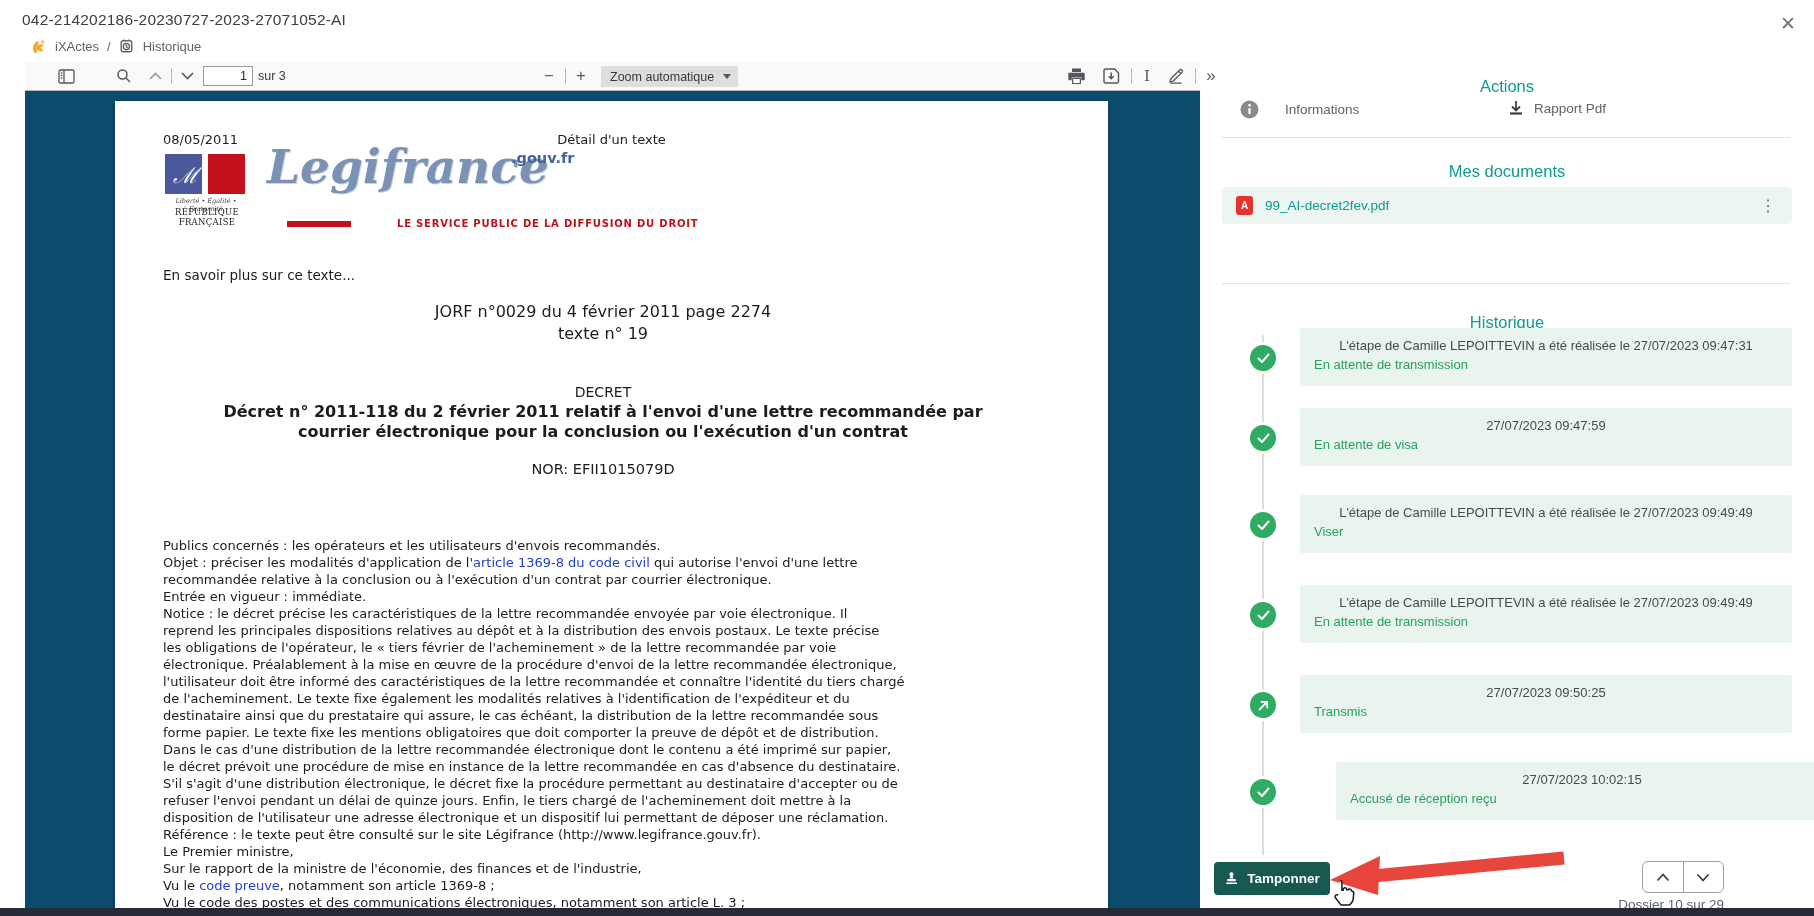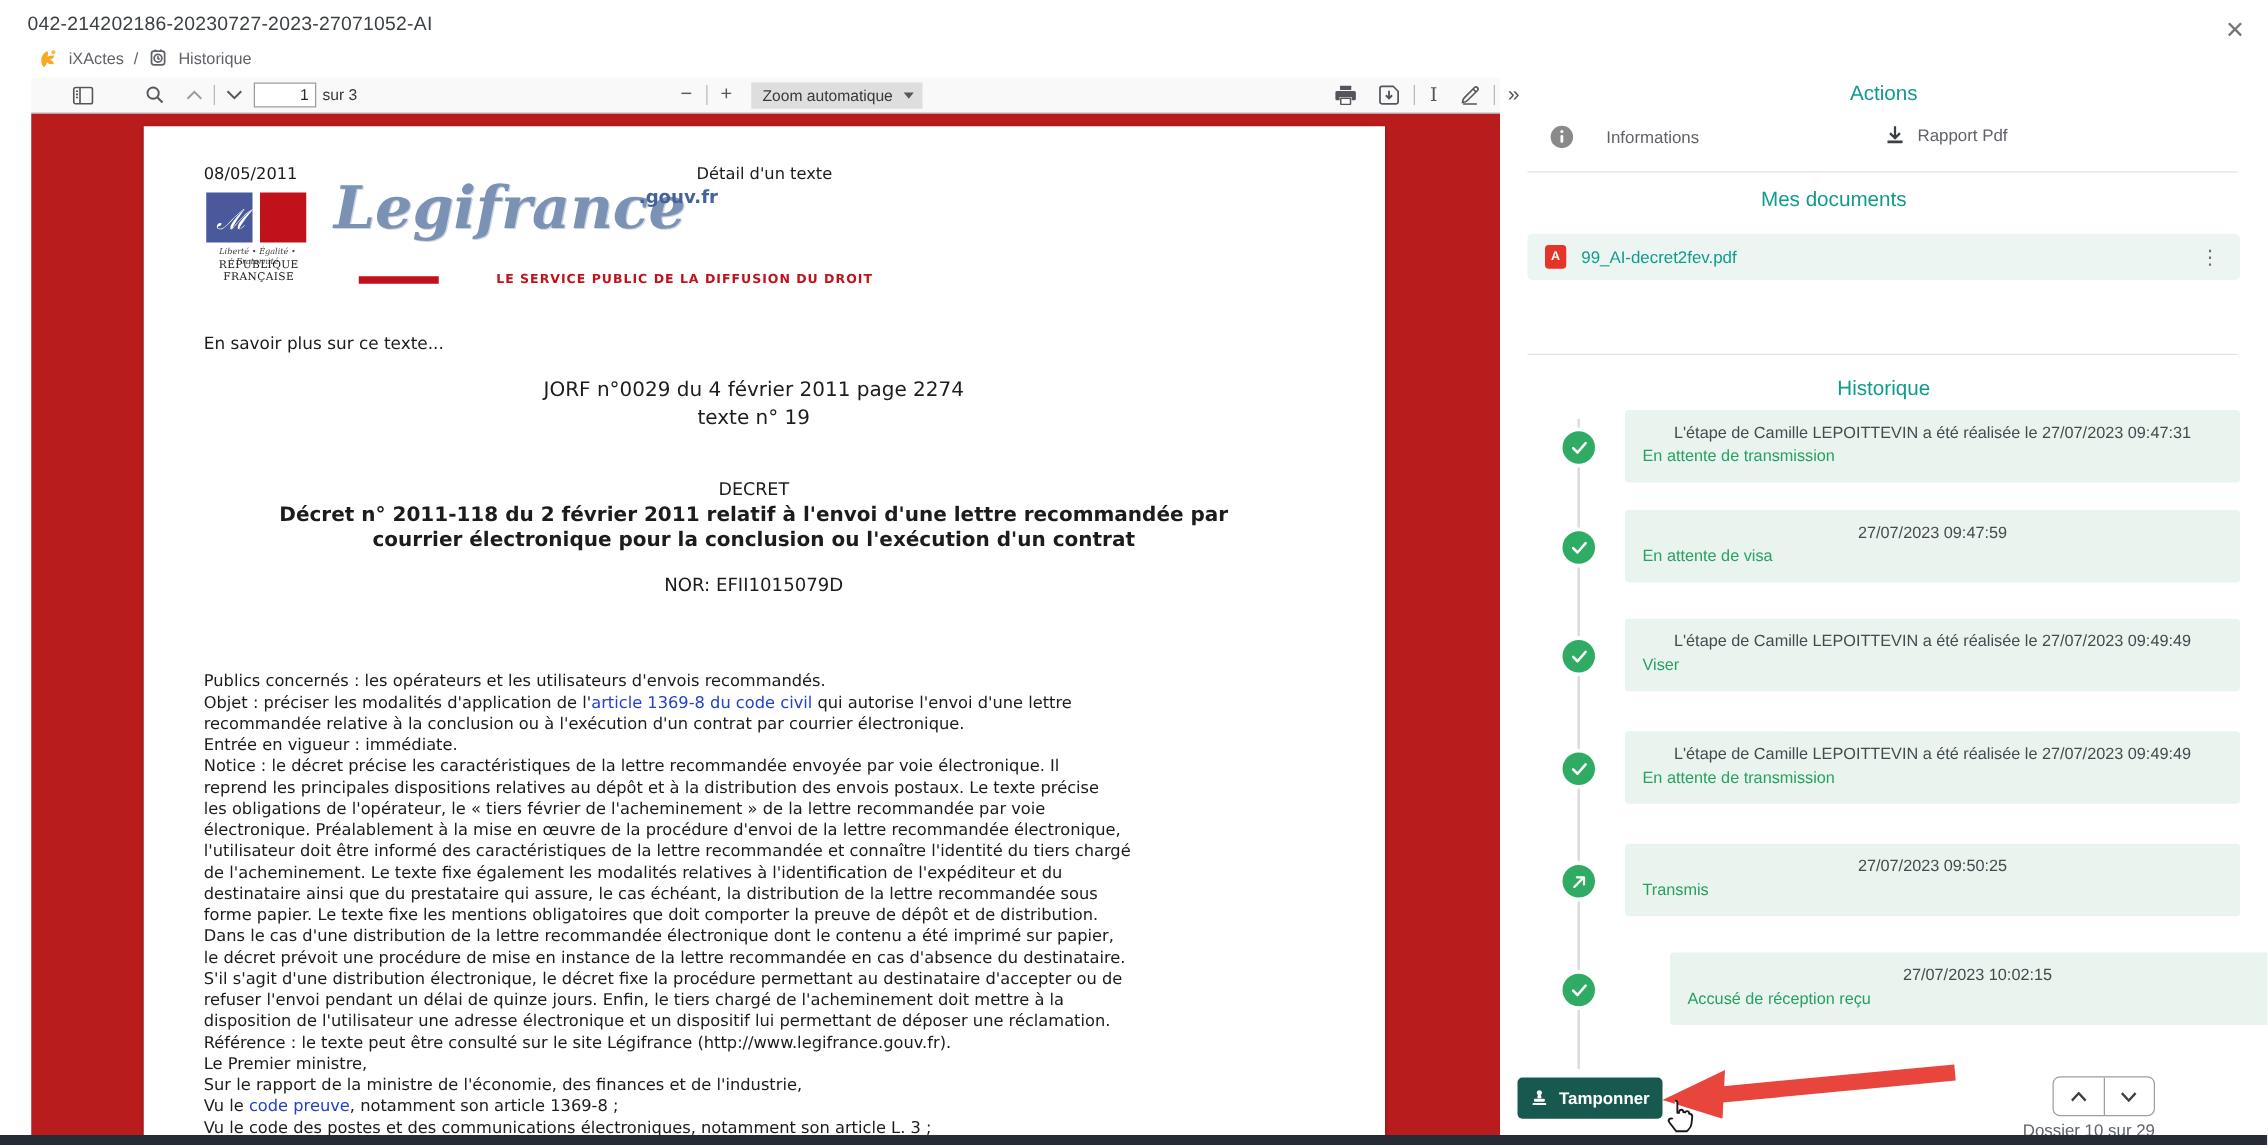--- a/index.html
+++ b/index.html
@@ -18,21 +18,21 @@
   .pdf-toolbar { left:25px; top:62px; width:1175px; height:29px; background:#f9f9fa; border-bottom:1px solid #b9b9bc; }
   .tb-item { position:absolute; top:0; height:28px; display:flex; align-items:center; justify-content:center; color:#55555c; }
   .tb-sep { position:absolute; top:6px; width:1px; height:16px; background:#b9b9bc; }
   .tb-input { position:absolute; top:4px; width:50px; height:20px; border:1px solid #9b9ba2; background:#fff; font-size:12.5px; text-align:right; padding-right:5px; color:#2a2a2e; font-family:"Liberation Sans",sans-serif; }
   .tb-label { font-size:12.5px; color:#38383d; }
   .zoom-select { position:absolute; left:576px; top:4px; width:137px; height:21px; background:#dededf; display:flex; align-items:center; justify-content:space-between; padding:0 7px 0 9px; font-size:12.5px; color:#38383d; cursor:pointer; }
   .zoom-caret { width:0; height:0; border-left:4px solid transparent; border-right:4px solid transparent; border-top:5px solid #55555c; }
   .tb-glyph { font-size:16px; }
 
   
-  .viewer { left:25px; top:91px; width:1175px; height:817px; background:#b91c1c; overflow:hidden; }
+  .viewer { left:25px; top:91px; width:1175px; height:817px; background:#0c4a6e; overflow:hidden; }
   .page { position:absolute; left:90px; top:10px; width:993px; height:900px; background:#fff; box-shadow:0 1px 4px rgba(0,0,0,.35); font-family:"DejaVu Sans", sans-serif; color:#1c1c1c; }
   
   .p-date { left:48px; top:31px; font-size:13px; }
   .p-doctitle { left:0; top:31px; width:993px; text-align:center; font-size:13px; }
   .logo-emblem-blue { left:50px; top:53px; width:37px; height:40px; background:#49599b; }
   .logo-emblem-red { left:93px; top:53px; width:37px; height:40px; background:#c1121c; }
   .logo-marianne { left:58px; top:58px; font-size:22px; color:#fff; font-family:"DejaVu Serif",serif; font-style:italic; }
   .logo-motto { left:46px; top:96px; width:90px; text-align:center; font-size:6.5px; font-style:italic; font-family:"DejaVu Serif",serif; color:#444; }
   .logo-republic { left:42px; top:106px; width:100px; text-align:center; font-size:8.5px; font-family:"DejaVu Serif",serif; color:#1a1a1a; letter-spacing:.3px; }
   .logo-word { left:152px; top:38px; font-size:47px; font-family:"DejaVu Serif",serif; font-style:italic; font-weight:bold; color:#7b92b4; text-shadow:1px 1px 0 #c9d4e4; }
@@ -44,21 +44,21 @@
   .p-jorf1 { top:201px; font-size:16px; }
   .p-jorf2 { top:223px; font-size:16px; }
   .p-decret { top:283px; font-size:14px; }
   .p-title { top:301px; font-size:16px; font-weight:bold; line-height:20px; }
   .p-nor { top:360px; font-size:14.5px; }
   .p-body { left:48px; top:436px; width:900px; font-size:13px; }
   .pdf-line { white-space:nowrap; height:17px; line-height:17px; }
   .pdf-link { color:#2342cc; }
 
   
-  .panel-title { width:614px; text-align:center; font-size:16.5px; font-weight:500; color:#0f9b8e; }
+  .panel-title { width:614px; text-align:center; font-size:16.5px; font-weight:500; color:#0f9b8e;margin-top:11px; }
   .hdiv { left:1222px; width:568px; height:1px; background:#e3e3e3; }
   .action-item { display:flex; align-items:center; gap:10px; font-size:13.5px; color:#5f6368; cursor:pointer; }
   .doc-card { left:1222px; top:187px; width:570px; height:37px; background:#ecf5f1; border-radius:4px; display:flex; align-items:center; padding:0 10px 0 14px; cursor:pointer; }
   .doc-name { font-size:13.5px; color:#0f9b8e; margin-left:12px; flex:1; }
   .kebab { font-size:16px; color:#6d6d6d; padding:0 6px; cursor:pointer; }
   .pdf-file-ico { width:17px; height:19px; background:#e5352b; border-radius:3px; color:#fff; font-size:10px; font-weight:bold; display:flex; align-items:center; justify-content:center; }
 
   .tl-line { left:1262px; top:335px; width:2px; height:520px; background:#dcdcdc; }
   .tl-card { position:absolute; left:1300px; width:492px; height:58px; background:#e9f4ee; border-radius:3px; padding:10px 14px 0 14px; }
   .tl-l1 { font-size:13px; color:#464a4e; line-height:16px;text-align:center; }
@@ -236,21 +236,21 @@
       <svg class="ico" width="16" height="17" viewBox="0 0 16 17" fill="none" stroke="#3c4043" stroke-width="1.8">
           <path d="M8 1v9M4 6.5L8 10.5 12 6.5"></path>
           <line x1="2" y1="13.5" x2="14" y2="13.5" stroke-width="2.2"></line>
         </svg>
     </span>
     <span>Rapport Pdf</span>
   </div>
 
   <div class="abs hdiv" style="top:137px;"></div>
 
-  <div class="abs panel-title" style="left:1160px;top:151px;">Mes documents</div>
+  <div class="abs panel-title" style="left:1200px;top:151px;">Mes documents</div>
 
   <div class="abs doc-card">
     <span class="pdf-file-ico">A</span>
     <span class="doc-name">99_AI-decret2fev.pdf</span>
     <span class="kebab">⋮</span>
   </div>
 
   <div class="abs hdiv" style="top:283px;"></div>
 
   <div class="abs panel-title" style="left:1200px;top:302px;">Historique</div>

